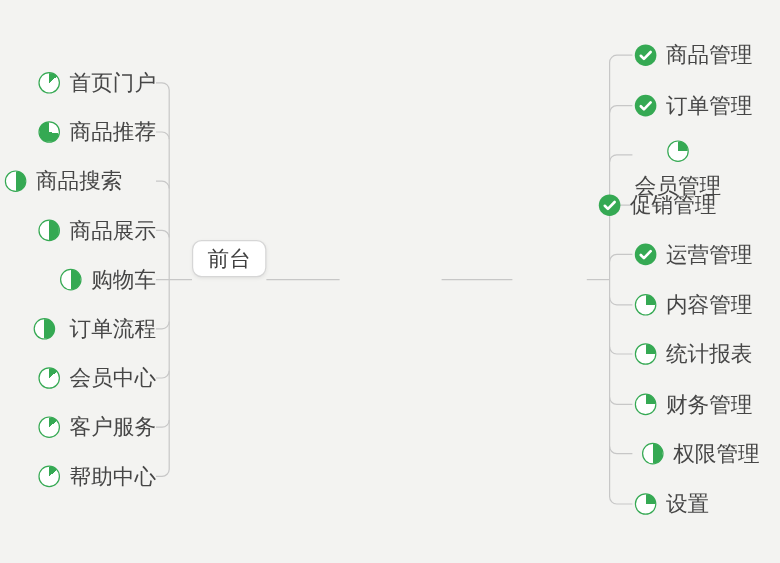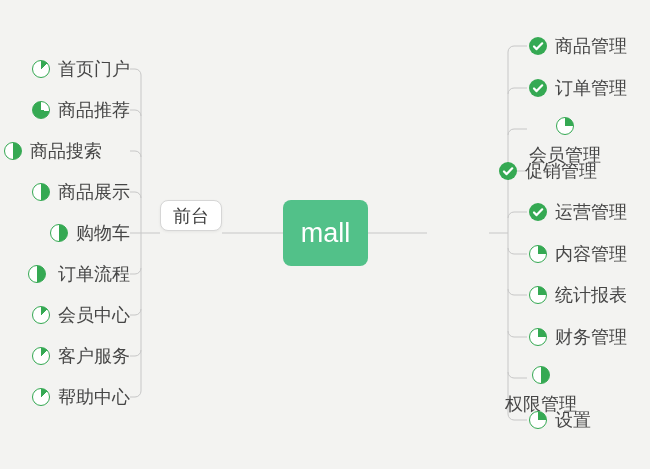--- a/index.html
+++ b/index.html
@@ -71,23 +71,20 @@
         <path d="M527 254 h-13 a6 6 0 0 1 -6 -6"></path>
         <path d="M527 295 h-13 a6 6 0 0 1 -6 -6"></path>
         <path d="M527 337 h-13 a6 6 0 0 1 -6 -6"></path>
         <path d="M527 378 h-13 a6 6 0 0 1 -6 -6"></path>
         <path d="M222 233 H283"></path>
         <path d="M368 233 H427"></path>
         <path d="M489 233 H508"></path>
       </g>
   </svg>
 
-  <div class="node central">
-    <span>mall</span>
-  </div>
 
   <div class="node branch frontend">
     <span>前台</span>
   </div>
 
 
   <div id="left-items">
       <div class="item" style="top: 57px; right: 520px;">
         <span class="pie progress-1-8"></span>
         <span class="label">首页门户</span>
@@ -167,21 +164,21 @@
         <span class="label">内容管理</span>
       </div>
       <div class="item" style="top: 283px; left: 529px;">
         <span class="pie progress-1-4"></span>
         <span class="label">统计报表</span>
       </div>
       <div class="item" style="top: 325px; left: 529px;">
         <span class="pie progress-1-4"></span>
         <span class="label">财务管理</span>
       </div>
-      <div class="item" style="top: 366px; left: 505px; flex-direction: column;">
+      <div class="item" style="top: 366px; left: 535px;">
         <span class="pie progress-1-2"></span>
         <span class="label">权限管理</span>
       </div>
       <div class="item" style="top: 408px; left: 529px;">
         <span class="pie progress-1-4"></span>
         <span class="label">设置</span>
       </div>
     </div>
 </div>
 

